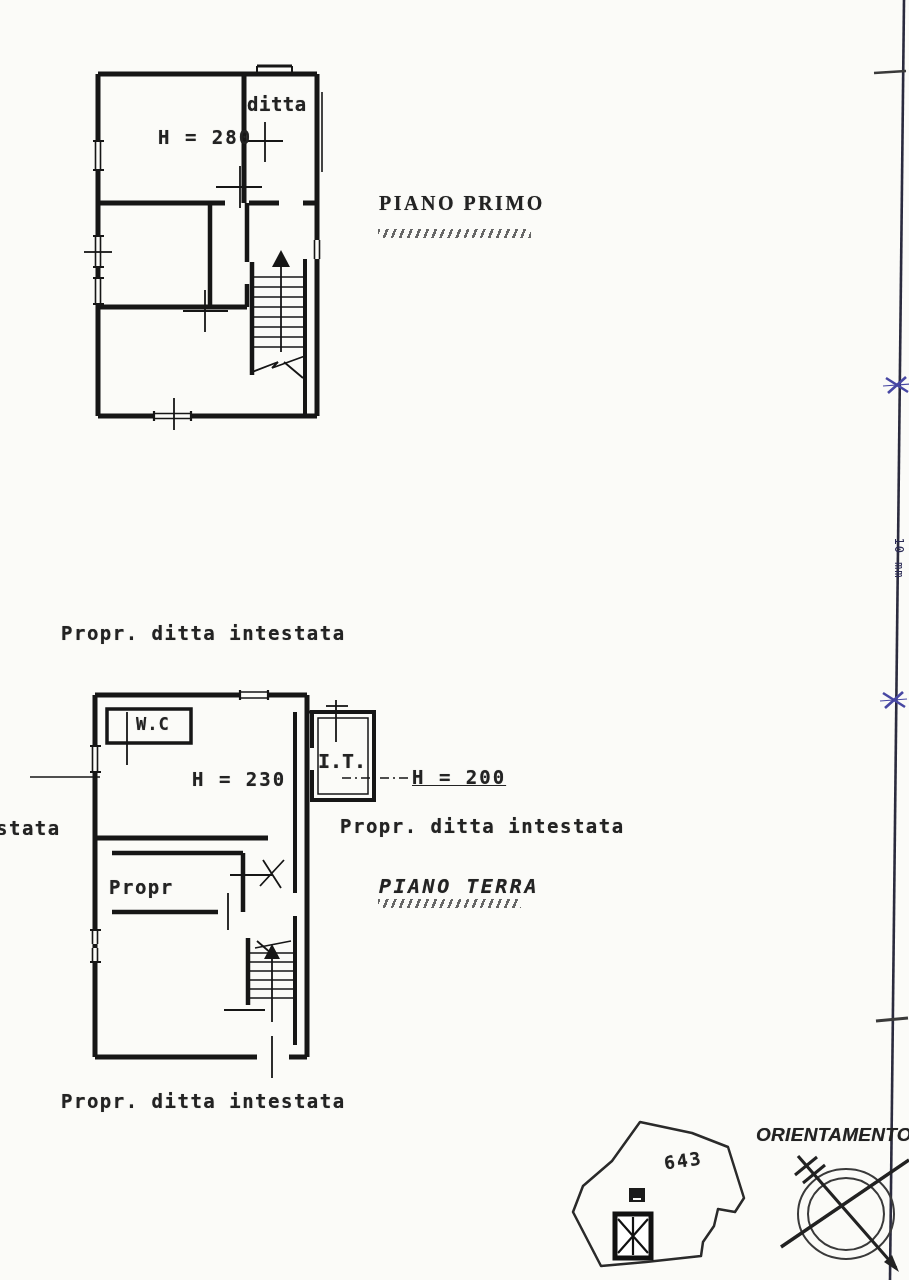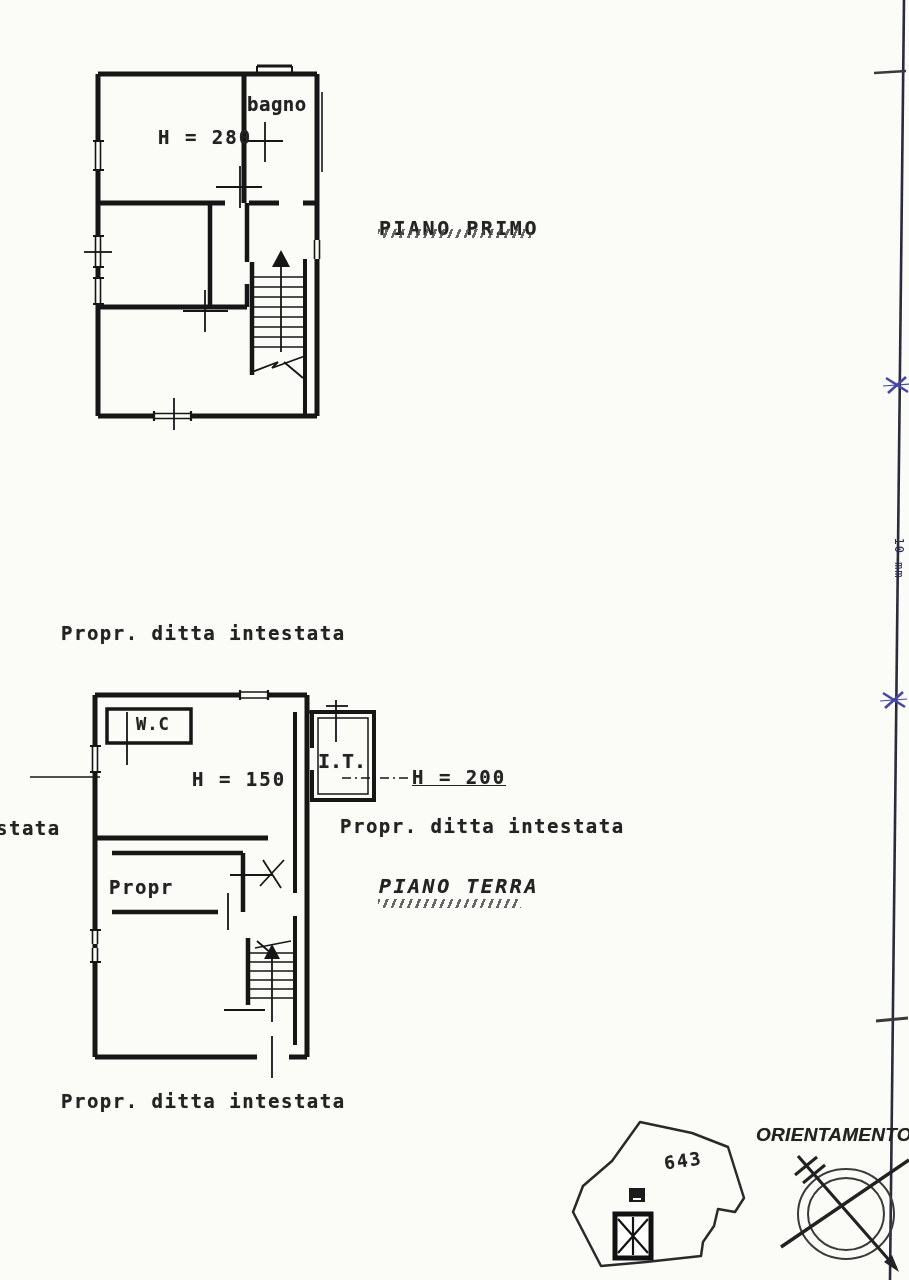--- a/index.html
+++ b/index.html
@@ -179,32 +179,32 @@
       <line x1="798" y1="1156" x2="896" y2="1268" stroke="#222" stroke-width="3.2"></line>
       <g stroke="#222" stroke-width="3">
         <line x1="795" y1="1175" x2="817" y2="1157"></line>
         <line x1="803" y1="1183" x2="825" y2="1165"></line>
       </g>
       <line x1="781" y1="1247" x2="909" y2="1160" stroke="#222" stroke-width="3.4"></line>
       <polygon points="899,1272 884,1262 892,1255" fill="#222"></polygon>
     </g>
   </svg>
 
-  <div class="lbl mono19" style="left:247px;top:93px;letter-spacing:.5px;">bagno</div>
+  <div class="lbl mono19" style="left:247px;top:93px;letter-spacing:.5px;">ditta</div>
 
   <div class="lbl hval" style="left:158px;top:126px;">H = 280</div>
 
-  <div class="lbl title" style="left:379px;top:216px;">PIANO PRIMO</div>
+  <div class="lbl title" style="left:379px;top:192px;font-family:Liberation Serif, serif;">PIANO PRIMO</div>
   <div class="hatch" style="left:378px;top:229px;width:153px;"></div>
 
   <div class="lbl mono19" style="left:61px;top:622px;">Propr. ditta intestata</div>
 
   <div class="lbl" style="left:136px;top:714px;font-size:17px;letter-spacing:1px;">W.C</div>
 
-  <div class="lbl hval" style="left:192px;top:768px;">H = 150</div>
+  <div class="lbl hval" style="left:192px;top:768px;">H = 230</div>
 
   <div class="lbl" style="left:318px;top:749px;font-size:20px;">I.T.</div>
 
   <div class="lbl hval" style="left:412px;top:766px;text-decoration:underline;">H = 200</div>
 
   <div class="lbl mono19" style="left:340px;top:815px;">Propr. ditta intestata</div>
 
   <div class="lbl title" style="left:379px;top:874px;font-style:italic;">PIANO TERRA</div>
   <div class="hatch" style="left:378px;top:899px;width:143px;"></div>
 

